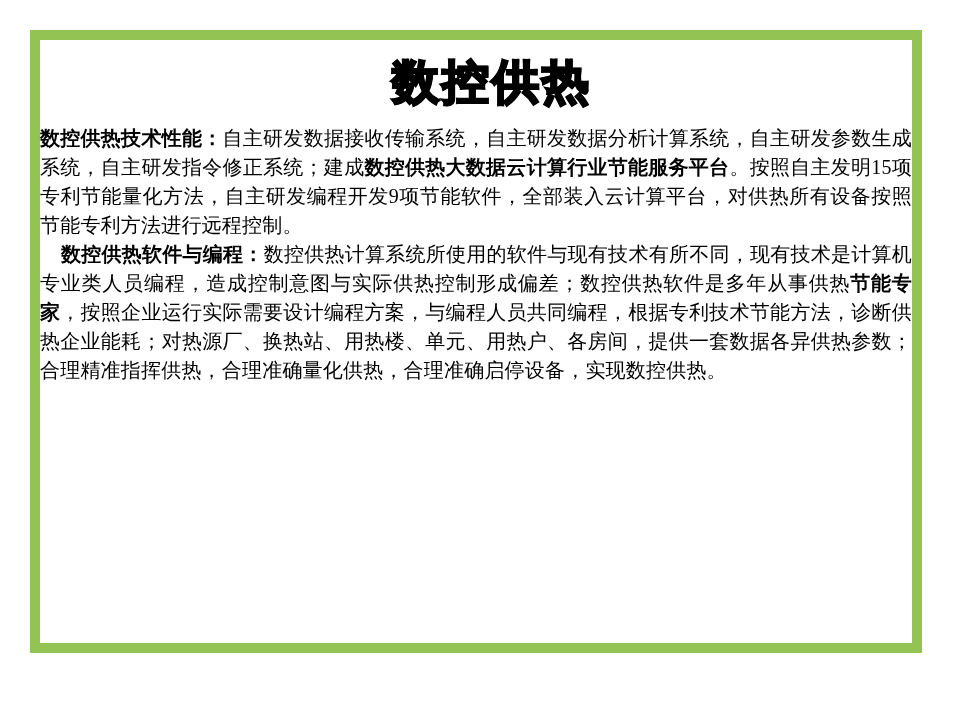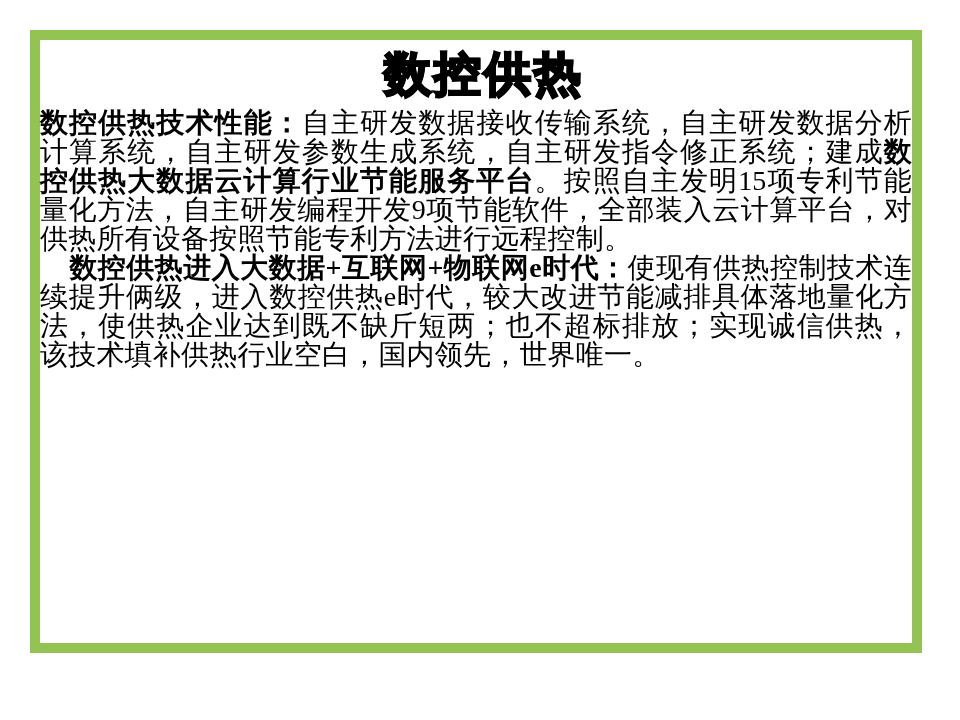--- a/index.html
+++ b/index.html
@@ -28,34 +28,34 @@
     background: #ffffff;
   }
   .content {
     position: absolute;
     left: 0;
     top: 0;
     width: 872px;
   }
   .slide-title {
     margin: 0;
-    padding: 8px;
+    padding: 16px;
     width: 872px;
     text-align: center;
     font-family: "DejaVu Sans", "Liberation Sans", sans-serif;
     font-weight: 900;
     font-size: 47px;
     line-height: 52px;
     color: #000000;
     letter-spacing: 3px;
     -webkit-text-stroke: 2.5px #000000;
     text-shadow: 1px 0 0 #000, -1px 0 0 #000, 0 1px 0 #000, 0 -1px 0 #000;
   }
   .body-text {
-    font-size: 28px;
+    font-size: 20px;
     line-height: 29px;
     color: #000000;
     text-align: justify;
     letter-spacing: 0.2px;
   }
   .body-text p {
     margin: 0;
     padding: 0;
   }
   .body-text p.indent {
@@ -72,19 +72,19 @@
   <div class="frame">
     <div class="content">
 
       <h1 class="slide-title">数控供热</h1>
 
       <div class="body-text">
 
         <p><b>数控供热技术性能：</b><span>自主研发数据接收传输系统，自主研发数据分析计算系统，自主研发参数生成系统，自主研发指令修正系统；建成</span><b>数控供热大数据云计算行业节能服务平台</b><span>。按照自主发明15项专利节能量化方法，自主研发编程开发9项节能软件，全部装入云计算平台，对供热所有设备按照节能专利方法进行远程控制。</span></p>
 
 
+        <p class="indent"><b>数控供热软件与编程：</b><span>数控供热计算系统所使用的软件与现有技术有所不同，现有技术是计算机专业类人员编程，造成控制意图与实际供热控制形成偏差；数控供热软件是多年从事供热</span><b>节能专家</b><span>，按照企业运行实际需要设计编程方案，与编程人员共同编程，根据专利技术节能方法，诊断供热企业能耗；对热源厂、换热站、用热楼、单元、用热户、各房间，提供一套数据各异供热参数；合理精准指挥供热，合理准确量化供热，合理准确启停设备，实现数控供热。</span></p>
 
-        <p class="indent"><b>数控供热进入大数据+互联网+物联网e时代：</b><span>使现有供热控制技术连续提升俩级，进入数控供热e时代，较大改进节能减排具体落地量化方法，使供热企业达到既不缺斤短两；也不超标排放；实现诚信供热，该技术填补供热行业空白，国内领先，世界唯一。</span></p>
 
       </div>
     </div>
   </div>
 </div>
 
 </body></html>

